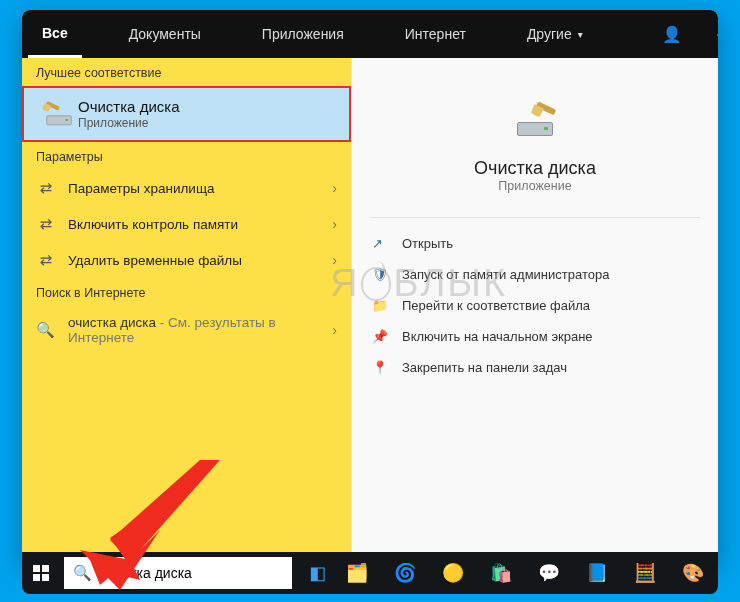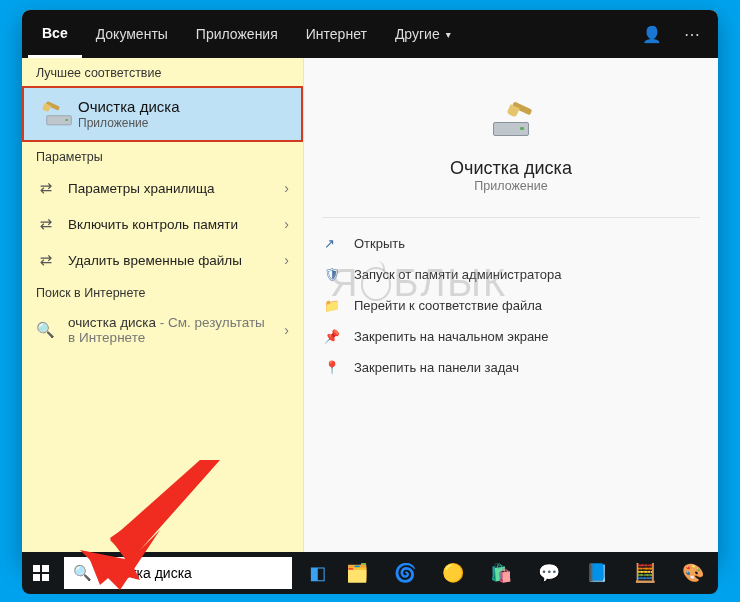--- a/index.html
+++ b/index.html
@@ -8,33 +8,34 @@
   .window {
     position: absolute; left: 22px; top: 10px; width: 696px; height: 552px;
     background: #fff; border-radius: 8px; box-shadow: 0 8px 24px rgba(0,0,0,.3);
     display: flex; flex-direction: column; overflow: hidden;
   }
 
   
   .tabs {
     height: 48px; background: #111; color: #fff; display: flex; align-items: center;
     padding: 0 6px;
+    gap: 33px;
   }
   .tab {
     padding: 0 14px; height: 48px; display: flex; align-items: center;
     font-size: 14px; color: #ddd; cursor: pointer;
   }
   .tab.active { border-bottom: 3px solid #fff; color: #fff; font-weight: 600; }
   .tab .caret { margin-left: 6px; font-size: 10px; }
   .tabs-spacer { flex: 1; }
   .tabs-icon { width: 40px; text-align: center; color: #ccc; font-size: 16px; cursor: pointer;}
 
   
   .body { flex: 1; display: flex; background: #f5f5f5; }
-  .left { width: 282px; background: #fef9c3; border-right: 1px solid #e3e3e3; overflow-y: auto; }
+  .left { width: 330px; background: #fde047; border-right: 1px solid #e3e3e3; overflow-y: auto; }
   .right { flex: 1; background: #f9f9f9; padding: 20px 18px; }
 
   .section-label { font-size: 12.5px; padding: 8px 14px 6px; color: #333; }
 
   .best {
     background: #bfe1f6; border: 2px solid #d23b1f;
     padding: 10px 14px; display: flex; align-items: center; gap: 12px;
     cursor: pointer;
   }
   .best .icon { width: 28px; height: 22px; display:flex; align-items:center; justify-content:center; }
@@ -194,21 +195,21 @@
       <div class="action">
         <span class="ic">🛡</span>
         <span>Запуск от памяти администратора</span>
       </div>
       <div class="action">
         <span class="ic">📁</span>
         <span>Перейти к соответствие файла</span>
       </div>
       <div class="action">
         <span class="ic">📌</span>
-        <span>Закрепить на начальном экране</span>
+        <span>Включить на начальном экране</span>
       </div>
       <div class="action">
         <span class="ic">📍</span>
         <span>Закрепить на панели задач</span>
       </div>
     </div>
   </div>
 </div>
 
 <div class="wm">

